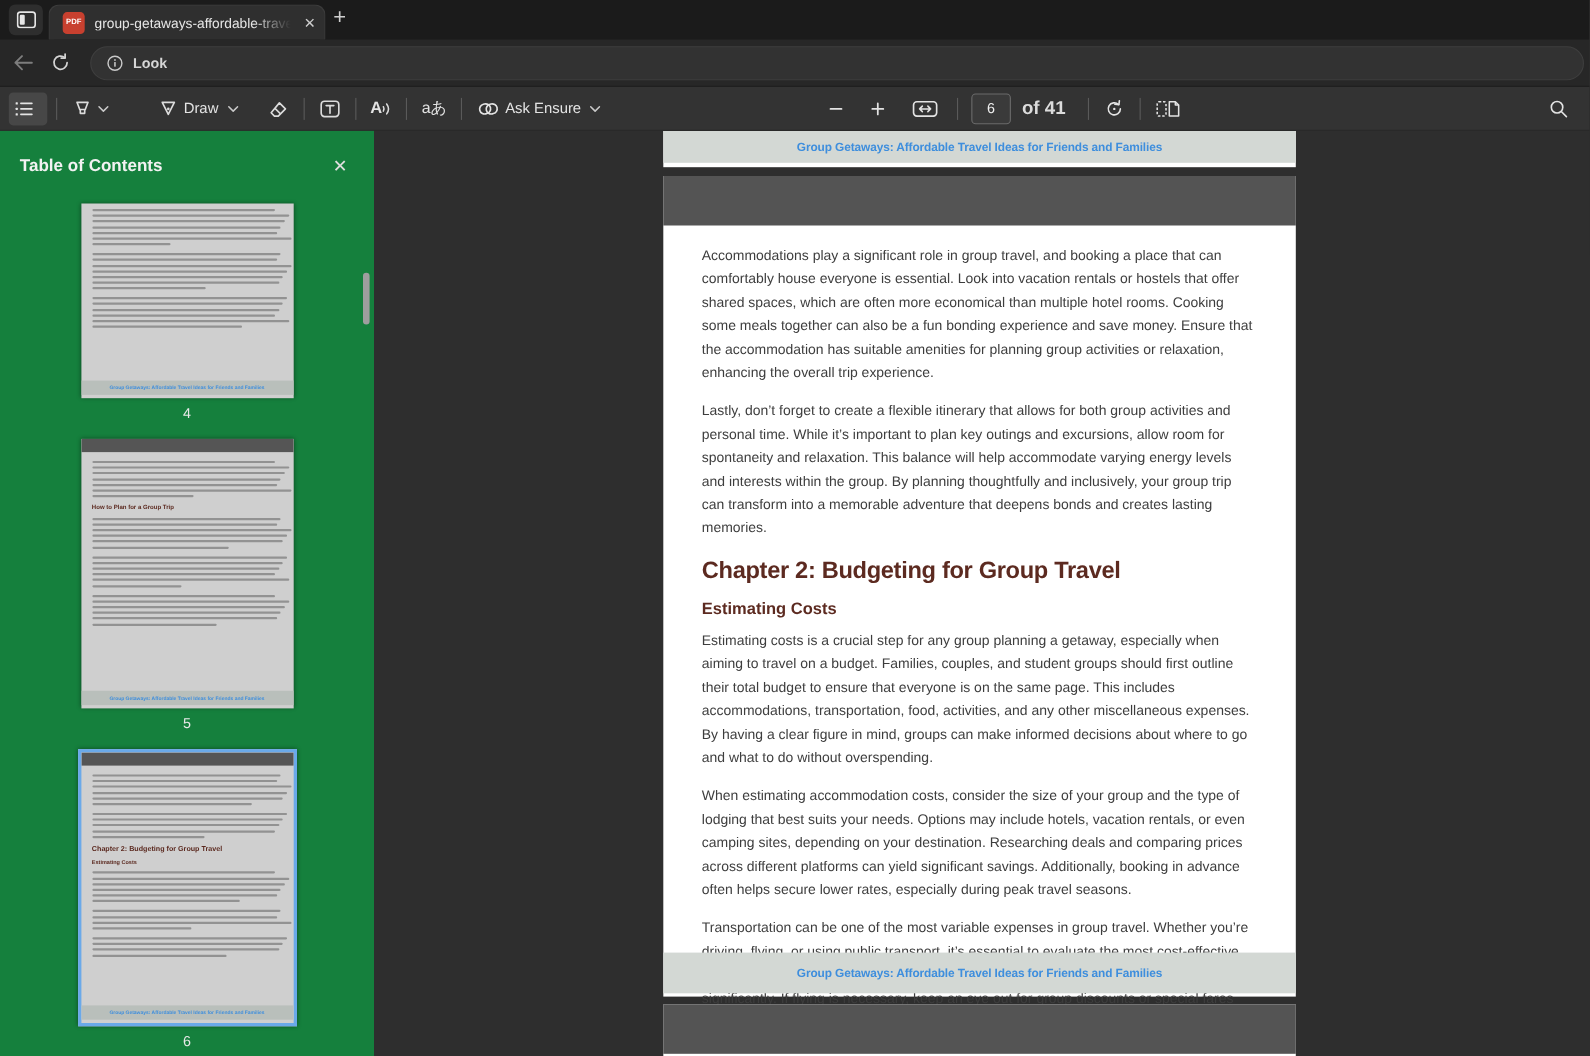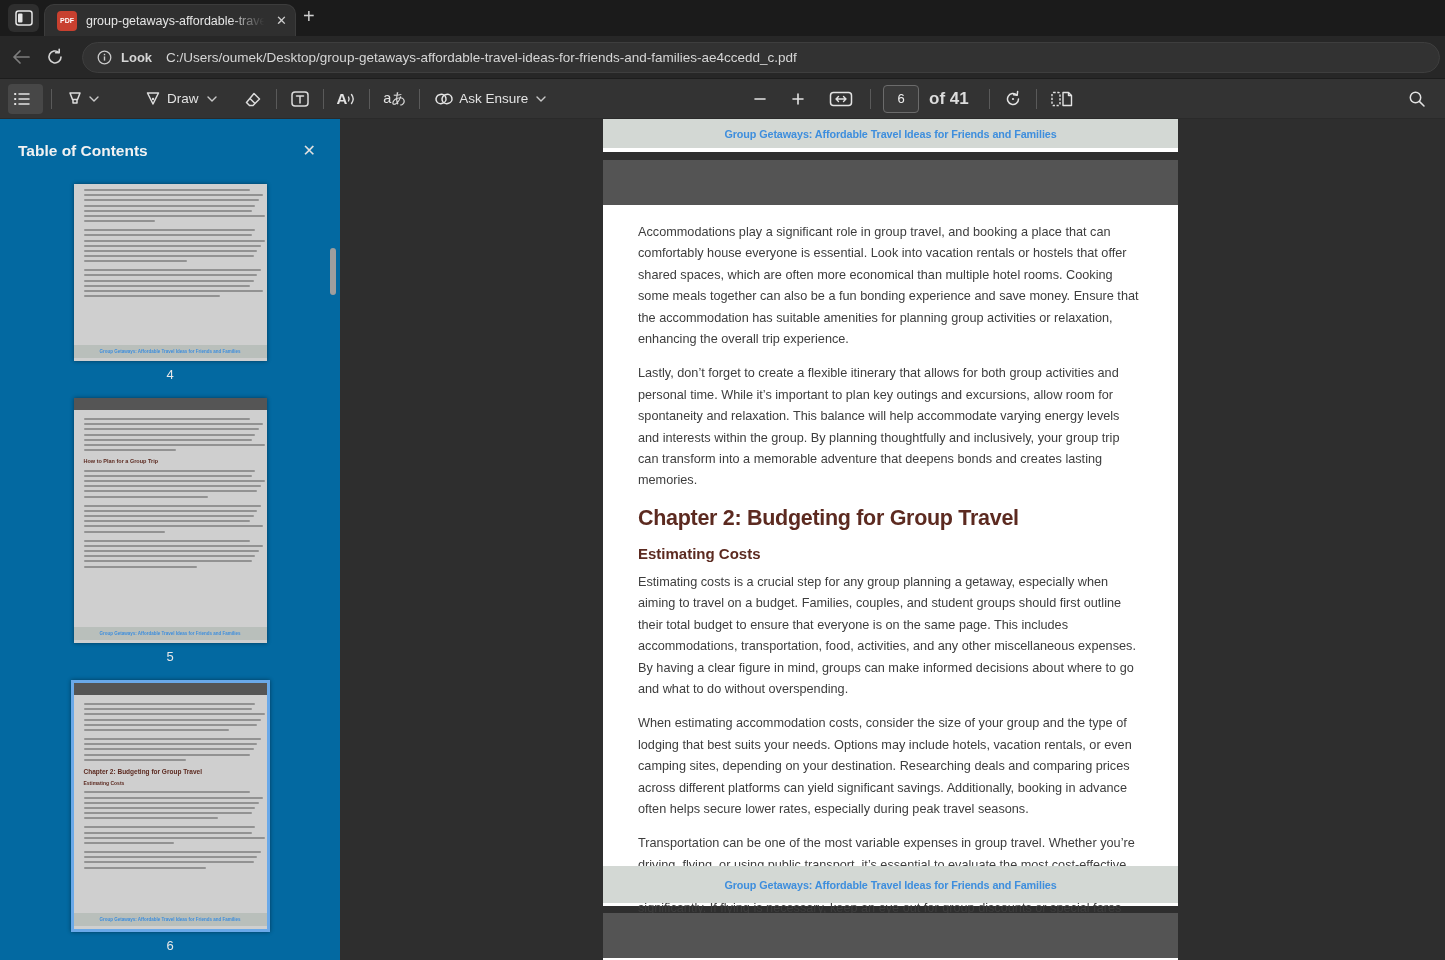--- a/index.html
+++ b/index.html
@@ -38,21 +38,21 @@
   .tsep { width:1px; height:20px; background:#5a5a5a; margin:0 8px; }
   .chev { margin-left:4px; display:flex; }
   .pagebox { width:36px; height:28px; background:#3a3a3a; border:1px solid #6b6b6b; border-radius:4px;
     color:#f0f0f0; font-size:13px; display:flex; align-items:center; justify-content:center; }
   .ofpages { color:#dcdcdc; font-size:17px; font-weight:bold; margin:0 12px 0 10px; }
   .right-cluster { position:absolute; left:748px; display:flex; align-items:center; }
   .search-btn { position:absolute; right:14px; }
 
   
   .workspace { display:flex; height:841px; }
-  .sidebar { width:340px; background:#0369a1; position:relative; flex:0 0 auto; }
+  .sidebar { width:340px; background:#15803d; position:relative; flex:0 0 auto; }
   .sb-head { display:flex; align-items:center; justify-content:space-between; padding:22px 24px 0 18px; }
   .sb-title { color:#f2f2f2; font-size:15.5px; font-weight:bold; }
   .sb-close { color:#e0e0e0; font-size:16px; }
   .thumb-stack { display:flex; flex-direction:column; align-items:center; margin-top:24px; }
   .thumb { width:193px; background:#cfcfcf; position:relative; overflow:hidden; box-shadow:0 0 4px rgba(0,0,0,.45); }
   .thumb.selected { border:3px solid #6aa9e9; width:199px; }
   .thumb-label { color:#e8e8e8; font-size:13px; margin:6px 0 16px; text-align:center; }
   .mini-band-dark { height:12px; background:#555555; margin-bottom:8px; }
   .mini-body { padding:0 2px; }
   .mini-para { margin-bottom:7px; }
@@ -115,21 +115,20 @@
   </span>
   <div class="url-pill">
     <span class="info-ico">
       <svg width="15" height="15" viewBox="0 0 15 15">
           <circle cx="7.5" cy="7.5" r="6.3" fill="none" stroke="#c9c9c9" stroke-width="1.3"></circle>
           <rect x="6.8" y="6.4" width="1.4" height="4.2" fill="#c9c9c9"></rect>
           <rect x="6.8" y="3.8" width="1.4" height="1.5" fill="#c9c9c9"></rect>
         </svg>
     </span>
     <span class="file-label">Look</span>
-    <span class="url-text">C:/Users/oumek/Desktop/group-getaways-affordable-travel-ideas-for-friends-and-families-ae4ccedd_c.pdf</span>
   </div>
 </div>
 
 <div class="pdfbar">
   <div class="tbtn active" style="margin-left:8px;width:35px;">
     <span>
       <svg width="18" height="16" viewBox="0 0 18 16">
           <g stroke="#e3e3e3" stroke-width="1.5" stroke-linecap="round">
             <rect x="1.2" y="2" width="2" height="2" rx="0.5" fill="#e3e3e3" stroke="none"></rect>
             <line x1="6" y1="3" x2="16" y2="3"></line>

